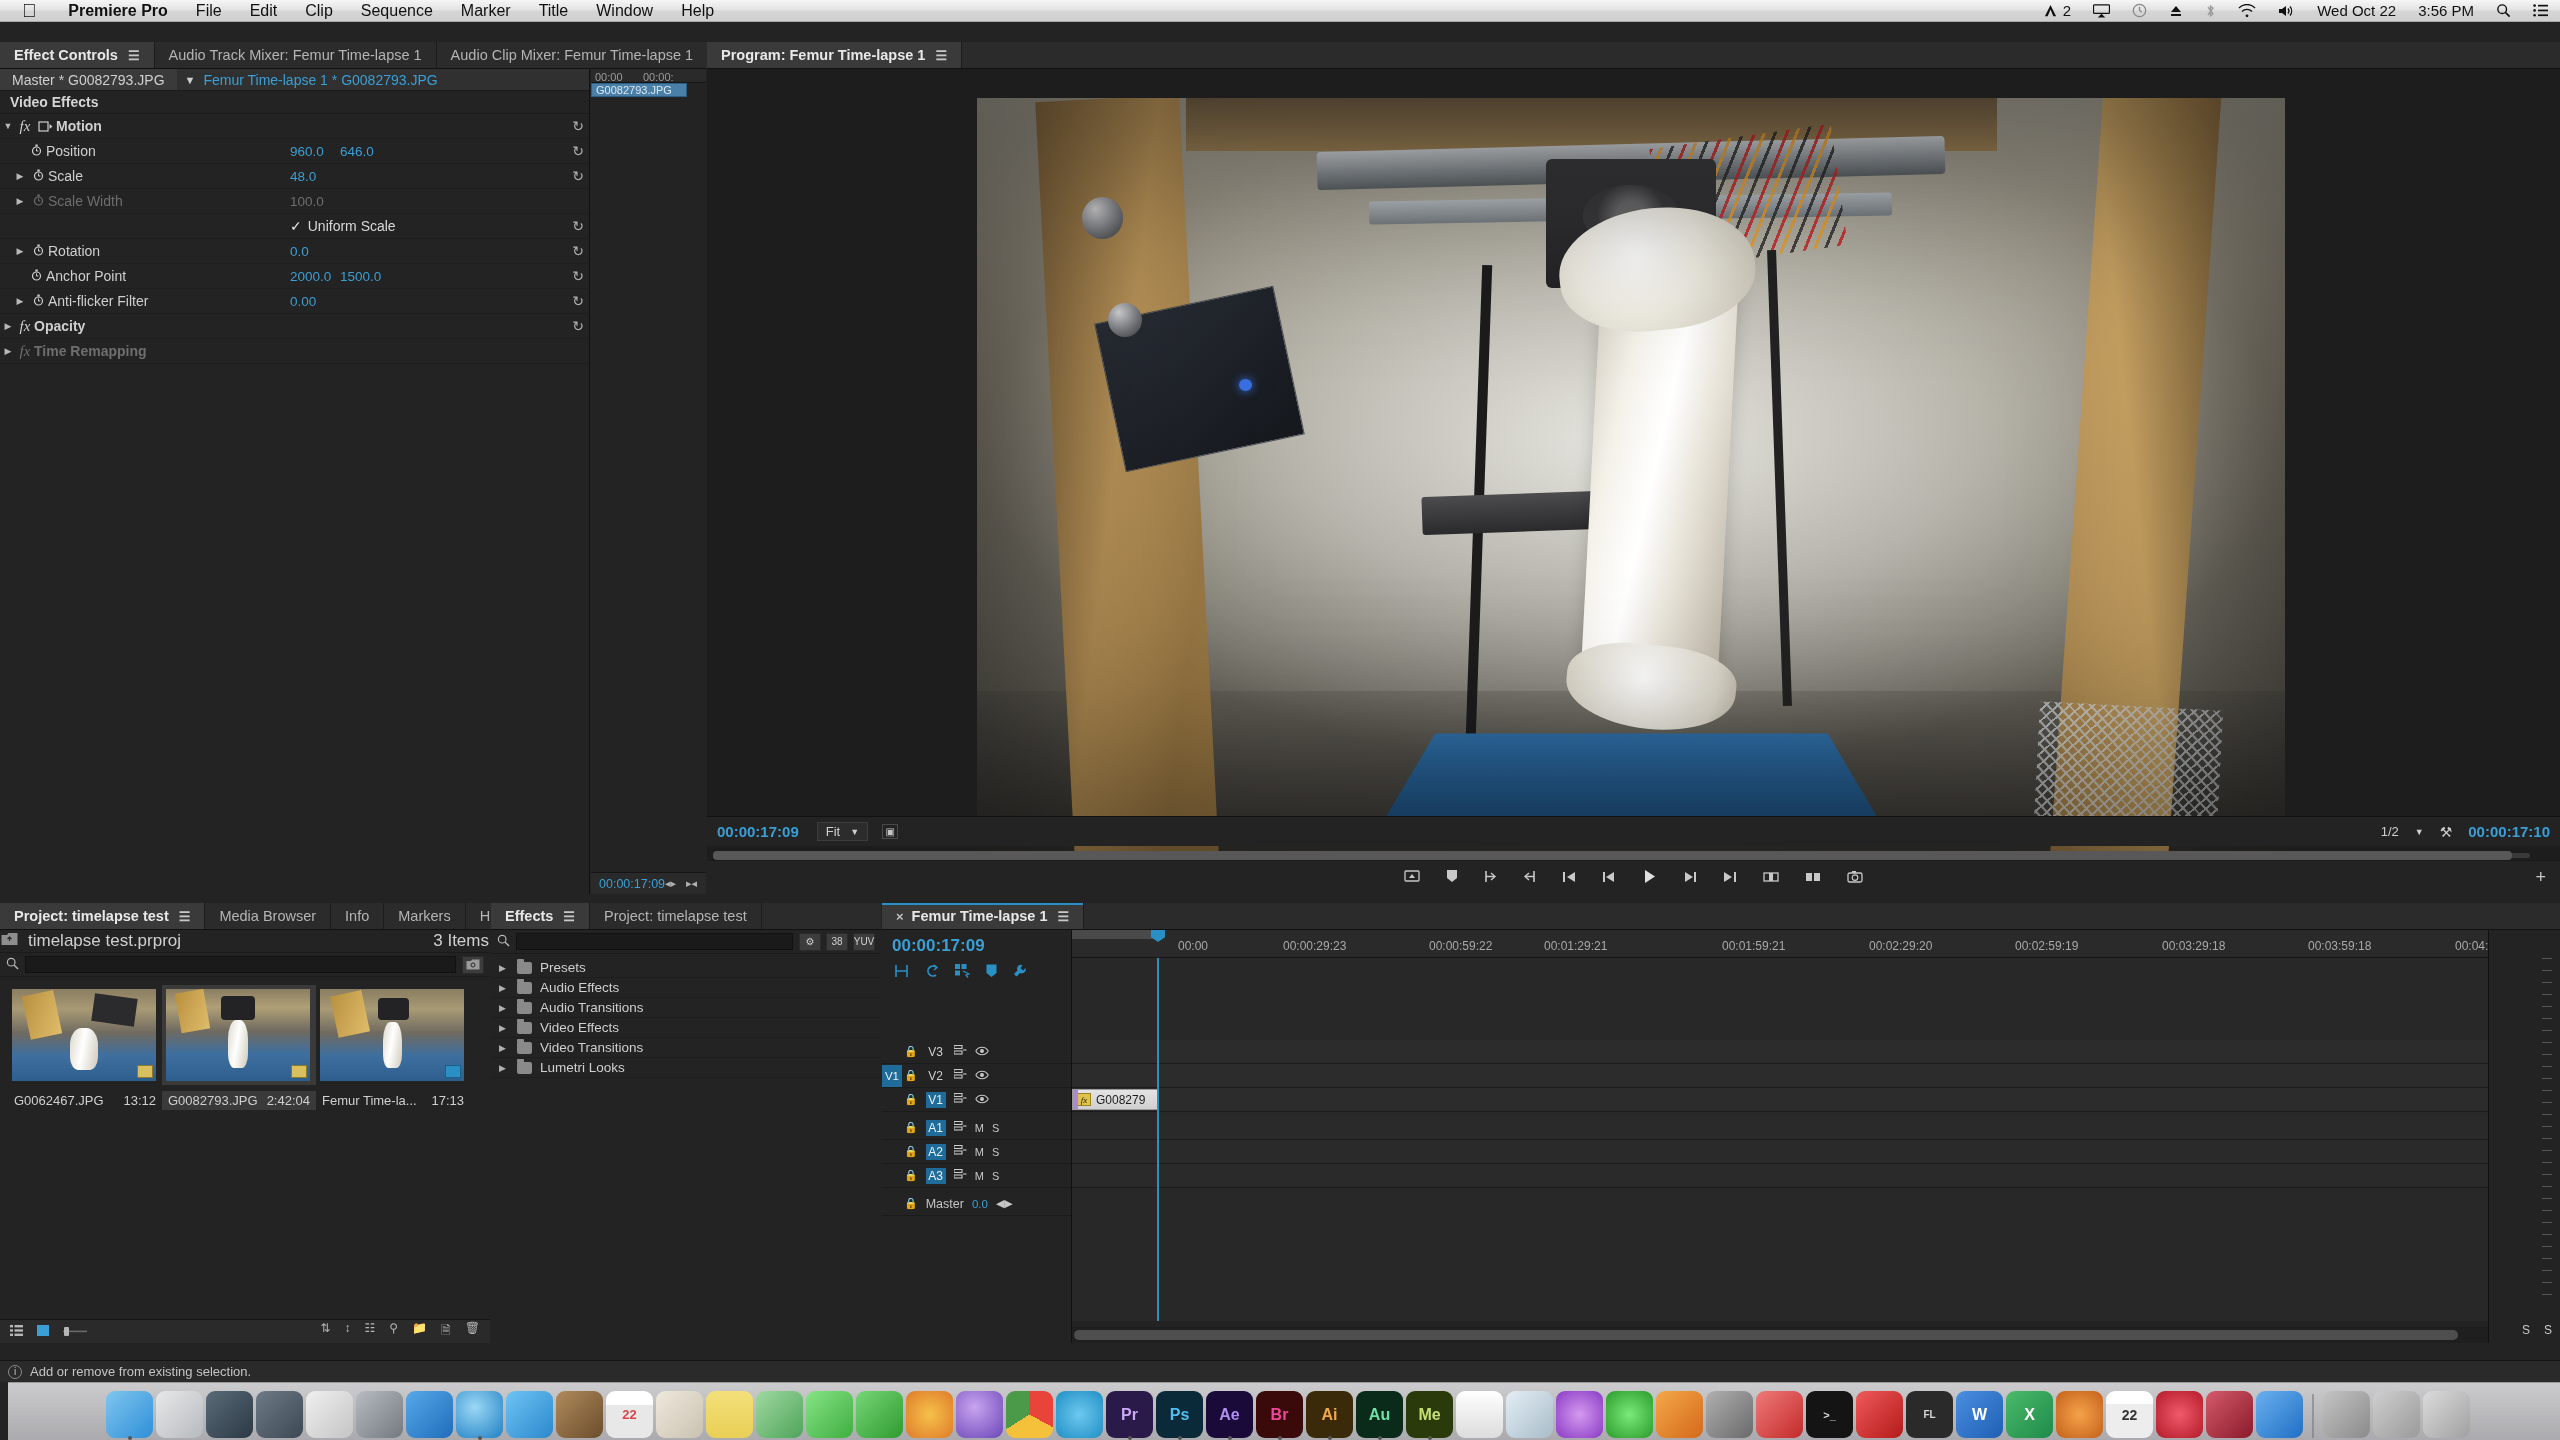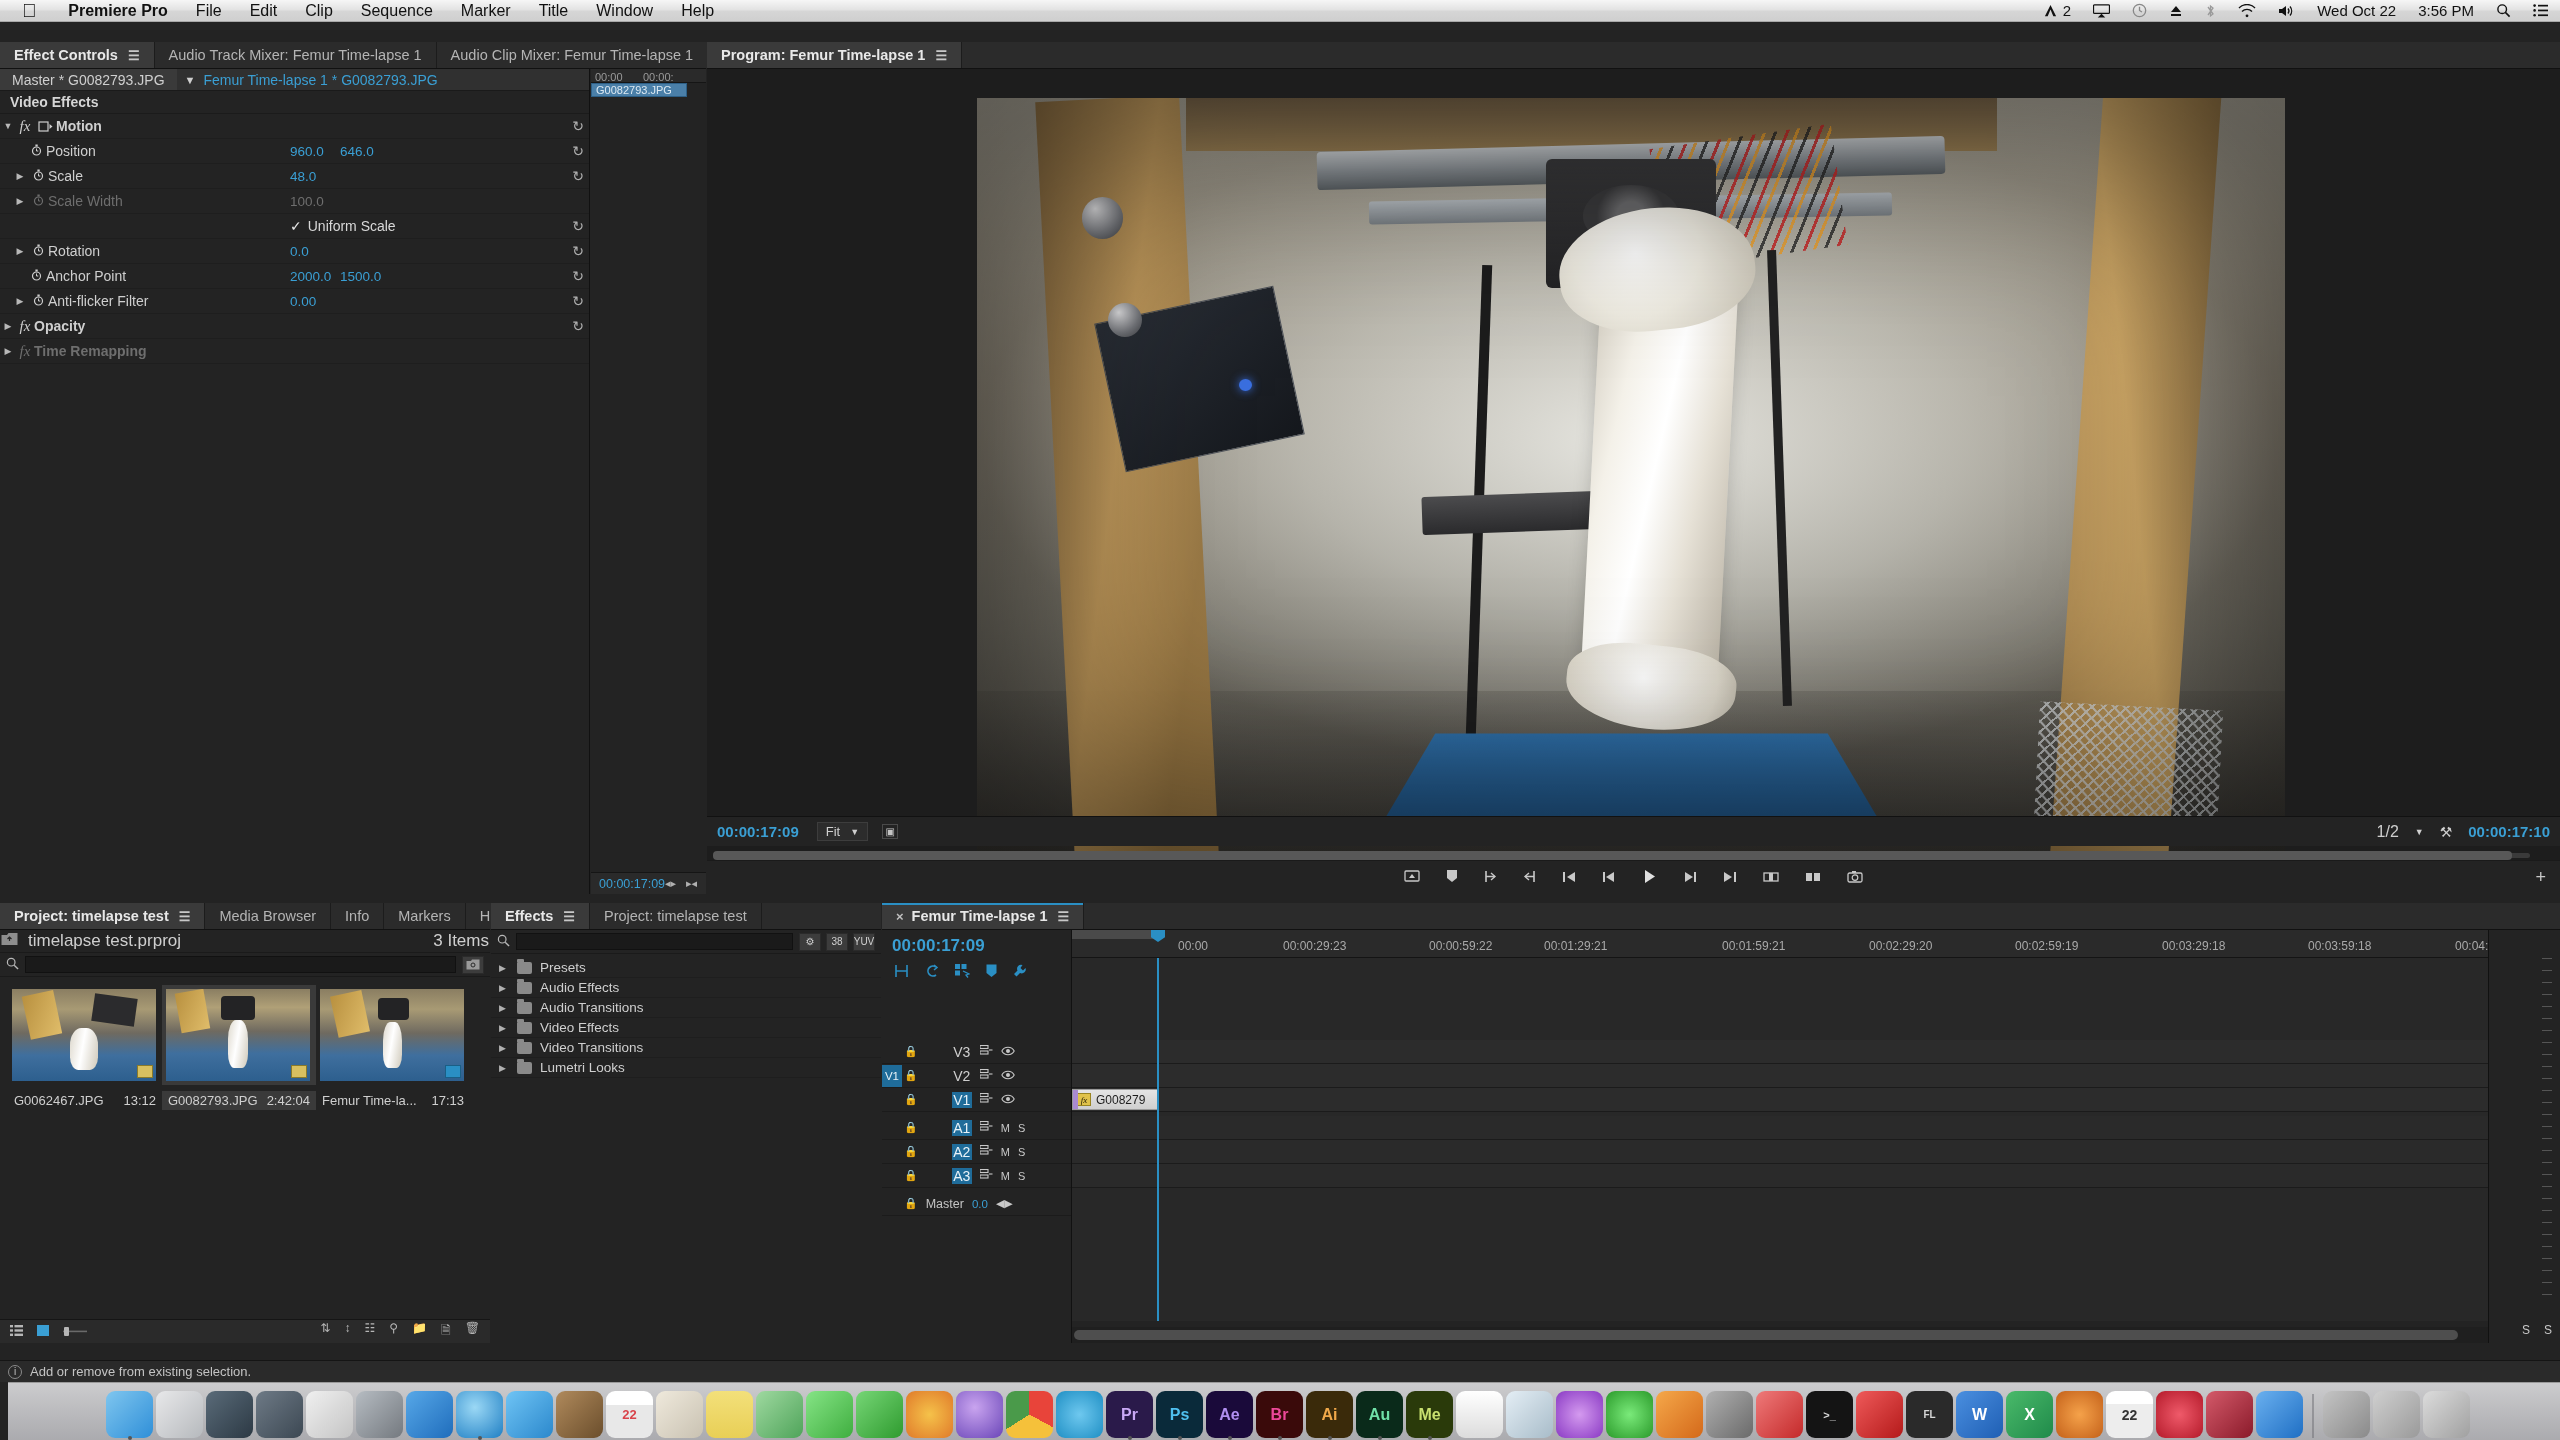--- a/index.html
+++ b/index.html
@@ -185,21 +185,21 @@
     font-size: 14px; color:#cfcfcf;
   }
   .pm-tc { color:#3a9fd4; font-weight:bold; font-size:15px; margin-right:18px;}
   .pm-fit {
     display:flex; align-items:center; gap:10px; border:1px solid #3d3d3d; background:#2c2c2c;
     padding: 1px 8px; height:19px; font-size:13px; color:#cfcfcf;
   }
   .pm-fit .cv { font-size:9px; }
   .pm-sq { margin-left:14px; border:1px solid #4a4a4a; width:16px; height:15px; display:flex; align-items:center; justify-content:center; font-size:10px; color:#c4c4c4;}
   .pm-right { margin-left:auto; display:flex; align-items:center; gap:16px;}
-  .pm-right .half { font-size:16px; color:#cfcfcf;}
+  .pm-right .half { font-size:13px; color:#cfcfcf;}
   .pm-right .tcr { color:#3a9fd4; font-weight:bold; font-size:15px;}
   .pm-scrub { position:absolute; left:6px; right:30px; bottom: 34px; height: 10px; }
   .pm-scrub .track { position:absolute; left:0; right:0; top:3px; height:5px; background:#3a3a3a; border-radius:3px;}
   .pm-scrub .thumb { position:absolute; left:0; width: 99%; top:1px; height:9px; background:#585858; border-radius:4px;}
   .pm-transport {
     position:absolute; left:0; right:0; bottom:0; height: 34px; background:#232323;
     display:flex; align-items:center; justify-content:center; gap: 26px; color:#c8c8c8; font-size:15px;
     border-top:1px solid #1a1a1a;
   }
   .pm-transport .plus { position:absolute; right:14px; font-size:18px; color:#c8c8c8;}
@@ -239,21 +239,21 @@
   .ef-row .fld:before { content:""; position:absolute; left:0; top:-3px; width:7px; height:3px; background:#8a8a8a; border-radius:1px 1px 0 0;}
 
   
   #timelinePanel { left:882px; top:903px; width:1678px; height:440px; background:#232323;}
   .tlp-body { position:relative; height: calc(100% - 27px); }
   .tl-headercol { position:absolute; left:0; top:0; width:190px; height:100%; background:#232323; border-right:1px solid #111;}
   .tl-tc { padding: 6px 0 4px 10px; font-size:17px; font-weight:bold; color:#3a9fd4; }
   .tl-tools { display:flex; align-items:center; gap:16px; padding: 4px 0 0 12px; color:#2a8fc4; font-size:14px;}
   .tl-tracks-hdr { position:absolute; left:0; top:110px; right:0; }
   .trk-hdr { height:24px; display:flex; align-items:center; gap:8px; padding-left:22px; font-size:12.5px; color:#c4c4c4; border-bottom:1px solid #1b1b1b;}
-  .trk-hdr .tgt { width:20px; height:16px; display:flex; align-items:center; justify-content:center; font-size:14px; color:#cfcfcf;margin-left:26px;}
+  .trk-hdr .tgt { width:20px; height:16px; display:flex; align-items:center; justify-content:center; font-size:12px; color:#cfcfcf;}
   .trk-hdr .tgt.on { background:#1f6c9a; color:#e8f2f8;}
   .trk-hdr .v1box { position:absolute; left:0; width:20px; height:22px; background:#1f6c9a; color:#e8f2f8; display:flex; align-items:center; justify-content:center; font-size:11.5px;}
   .trk-hdr .lock { font-size:11px; color:#b8b8b8;}
   .trk-hdr .sync { font-size:11px; color:#c8c8c8;}
   .trk-hdr .eye { font-size:12px; color:#c8c8c8;}
   .trk-hdr .ms { font-size:11px; color:#c8c8c8;}
   .trk-hdr .val { color:#3a9fd4; font-size:11.5px; }
 
   .tl-ruler { position:absolute; left:190px; top:0; right:0; height: 28px; background:#2a2a2a; border-bottom:1px solid #141414;}
   .tl-ruler .tcmark { position:absolute; top:9px; font-size:12px; color:#a9a9a9; white-space:nowrap;}

